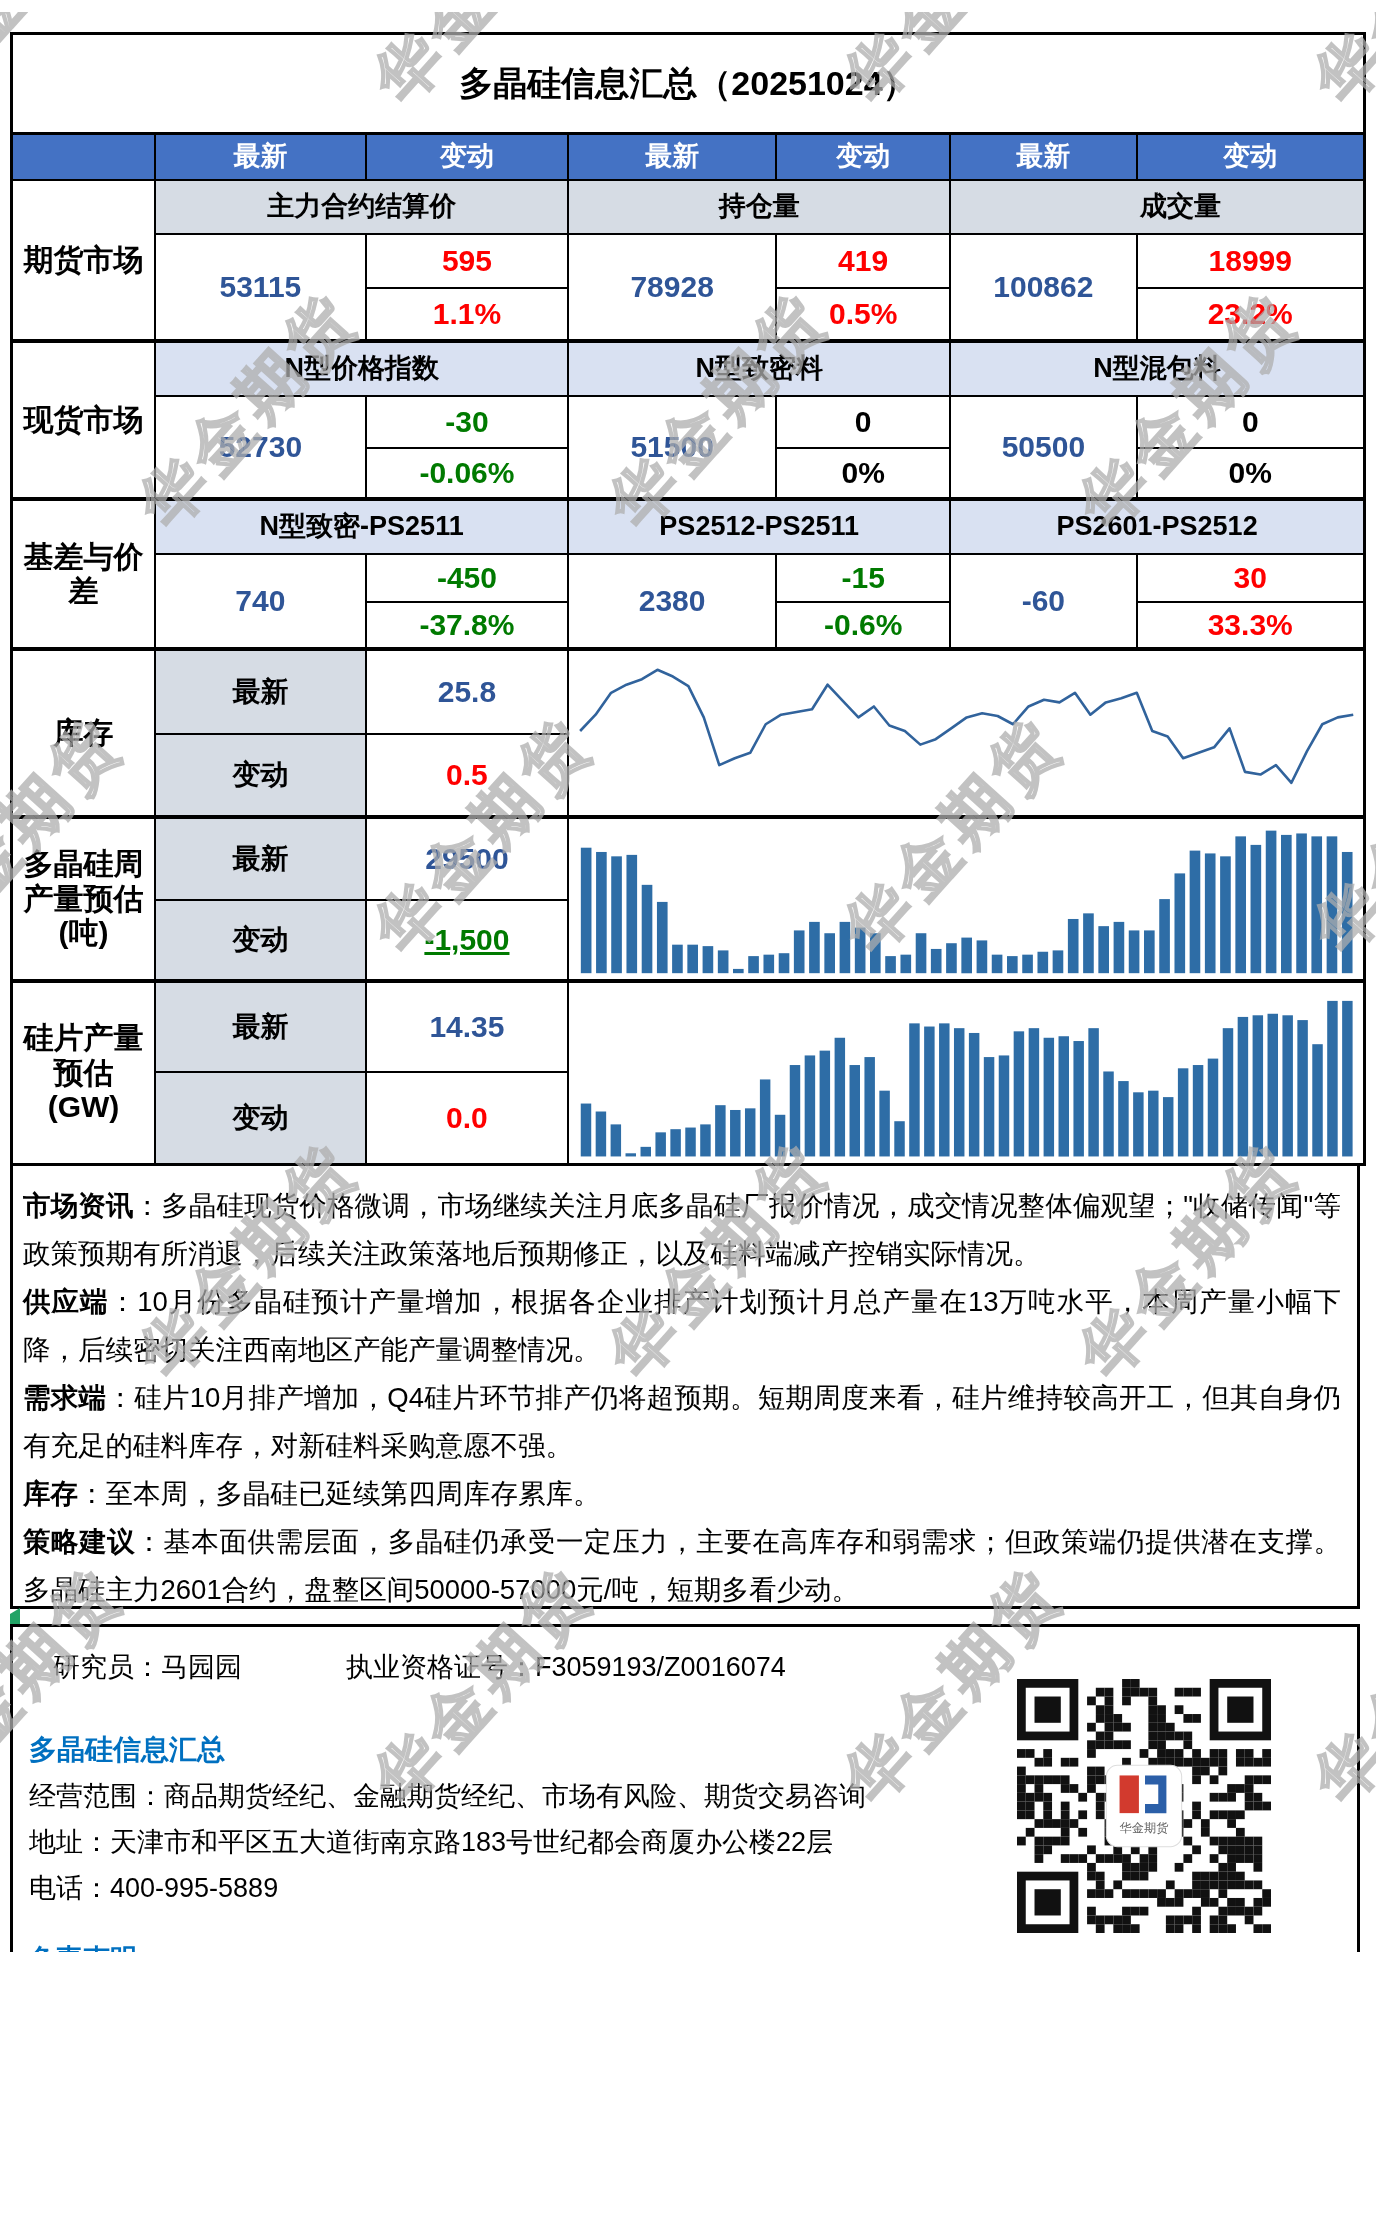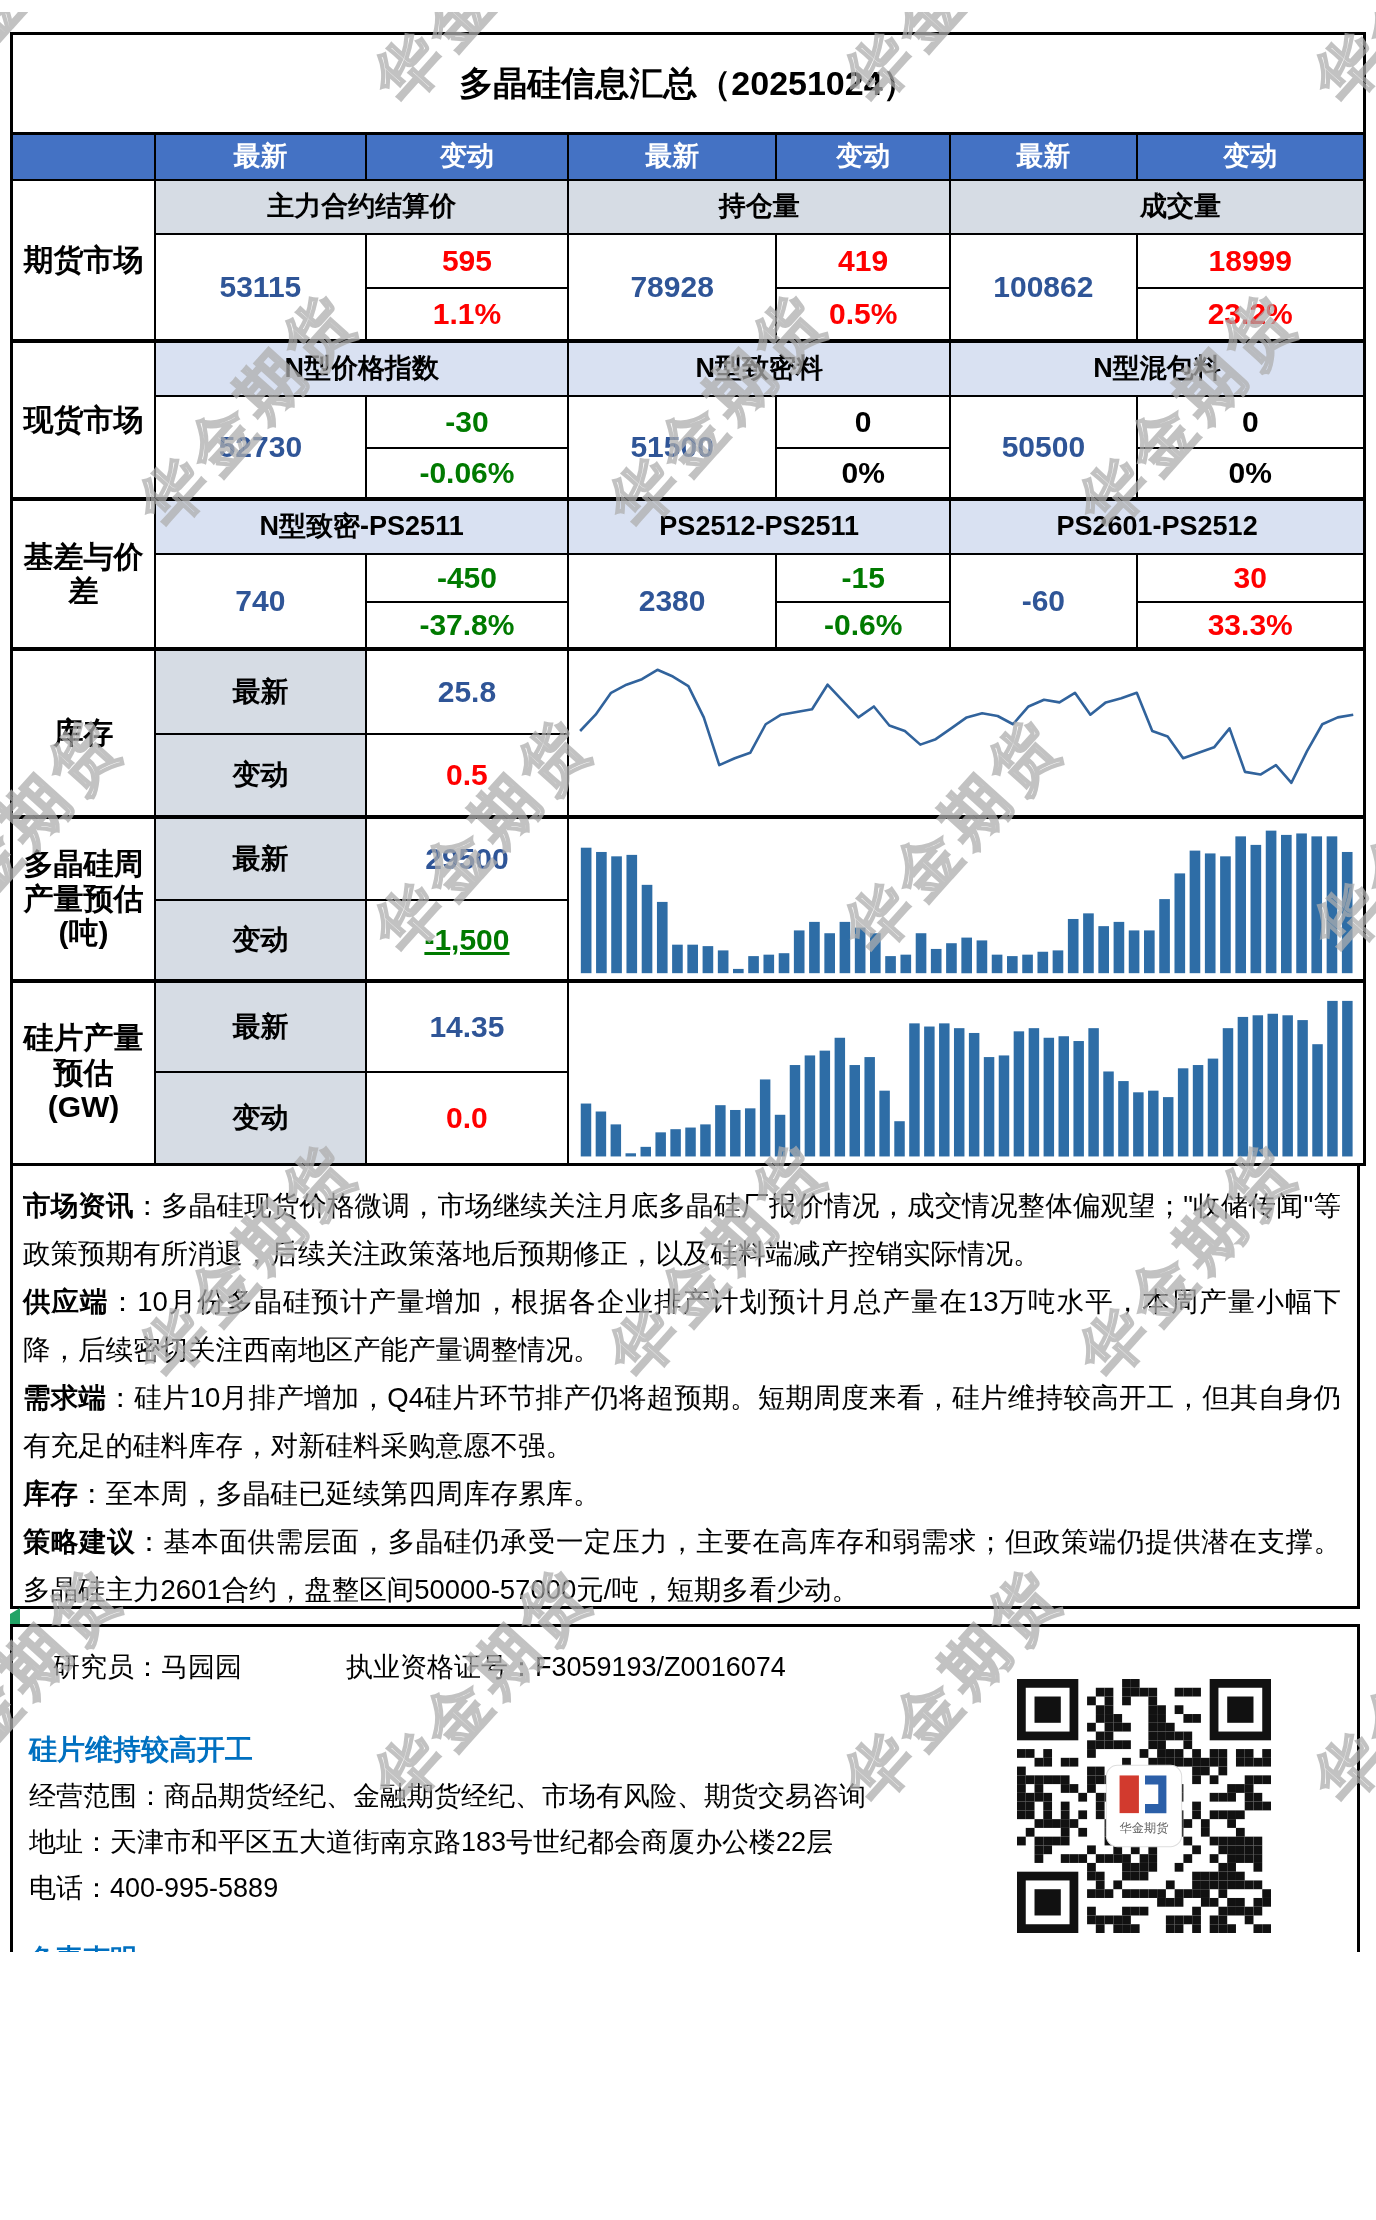--- a/index.html
+++ b/index.html
@@ -249,21 +249,21 @@
     <span><b>策略建议</b></span><span>：基本面供需层面，多晶硅仍承受一定压力，主要在高库存和弱需求；但政策端仍提供潜在支撑。多晶硅主力2601合约，盘整区间50000-57000元/吨，短期多看少动。</span>
   </div>
 
   <div class="green-mark"></div>
 
   <div class="footer">
     <div class="res-line">
       <span>研究员：马园园</span>
       <span>执业资格证号：F3059193/Z0016074</span>
     </div>
-    <div class="company">硅片维持较高开工</div>
+    <div class="company">多晶硅信息汇总</div>
     <div class="f-line">经营范围：商品期货经纪、金融期货经纪、市场有风险、期货交易咨询</div>
     <div class="f-line">地址：天津市和平区五大道街南京路183号世纪都会商厦办公楼22层</div>
     <div class="f-line">电话：400-995-5889</div>
     <div class="disc-title">免责声明:</div>
     <p class="disc-p">市场有风险，投资需谨慎。投资者不应将本报告为作出投资决策的唯一参考因素，亦不应认为本报告可以取代自己的判断。</p>
     <p class="disc-p">本报告版权仅为本公司所有，未经书面许可，任何机构和个人不得以任何形式翻版、复制、发表或引用。如征得本公司同意进行引用、刊发的，需在允许的范围内使用，并注明出处，且不得对本报告进行任何有悖原意的引用、删节和修改。</p>
     <div class="qr">
         <svg viewBox="0 0 249.39999999999998 249.39999999999998" style="width:100%;height:100%;display:block">
           <rect x="103.2" y="0.0" width="8.6" height="8.6" fill="#111"></rect>
           <rect x="111.8" y="0.0" width="8.6" height="8.6" fill="#111"></rect>

